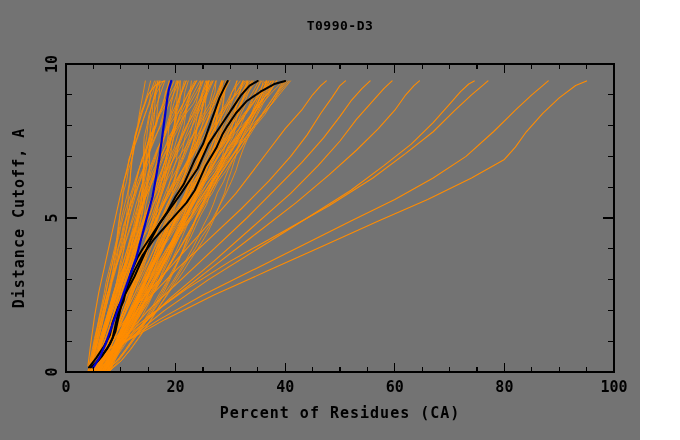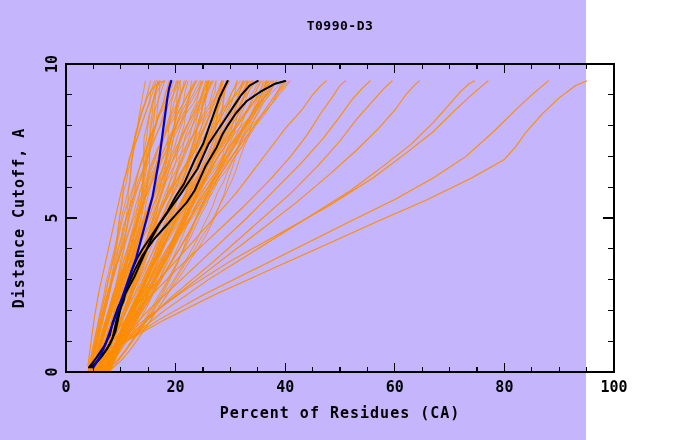--- a/index.html
+++ b/index.html
@@ -8,23 +8,23 @@
     background: #ffffff;
   }
   body {
     width: 680px;
     height: 440px;
     overflow: hidden;
     font-family: "DejaVu Sans Mono", "Liberation Mono", monospace;
   }
   #figure {
     position: relative;
-    width: 586px;
+    width: 640px;
     height: 440px;
-    background: #c4b5fd;
+    background: #737373;
   }
   #plot-svg {
     position: absolute;
     left: 0;
     top: 0;
     width: 680px;
     height: 440px;
     display: block;
   }
   .axis-line {

